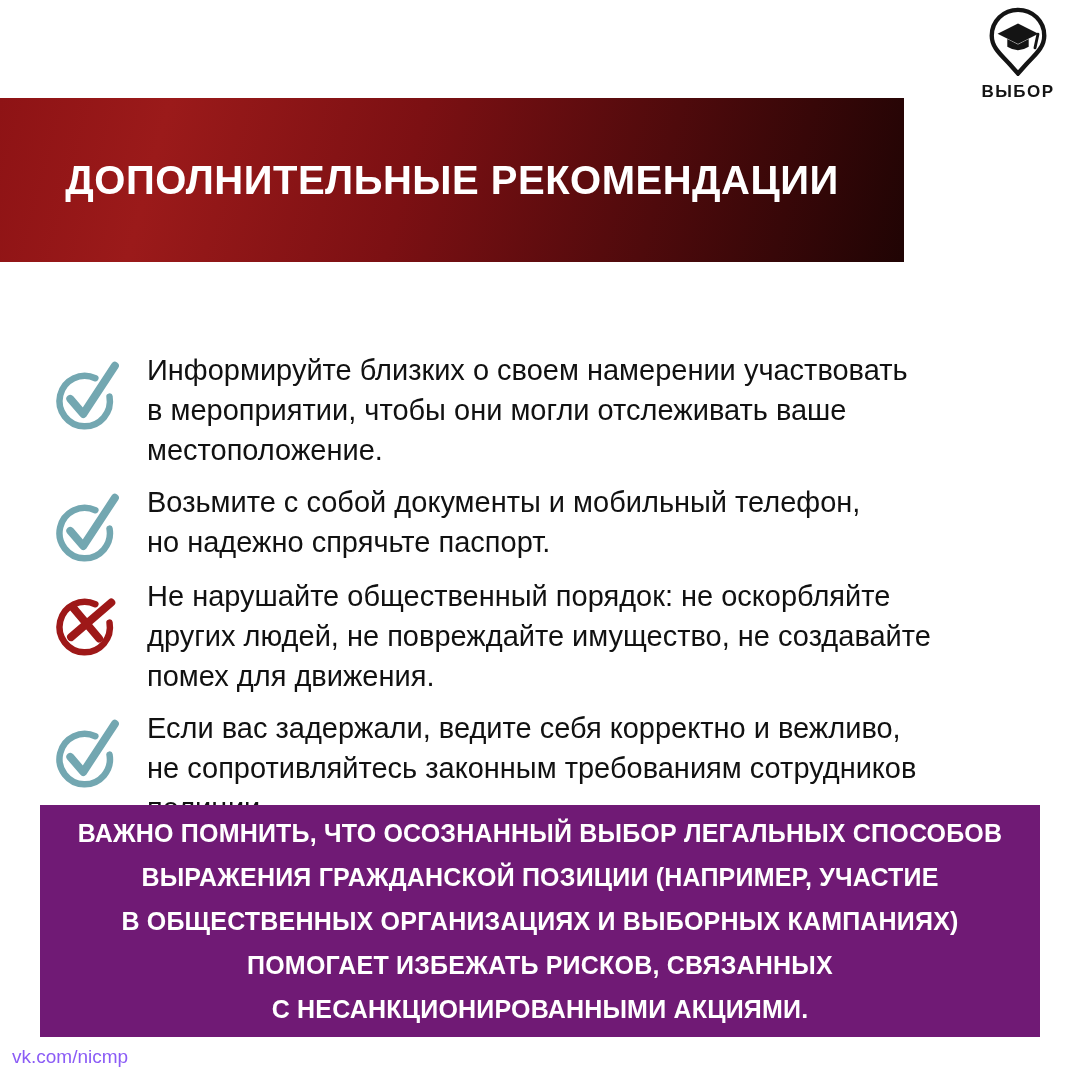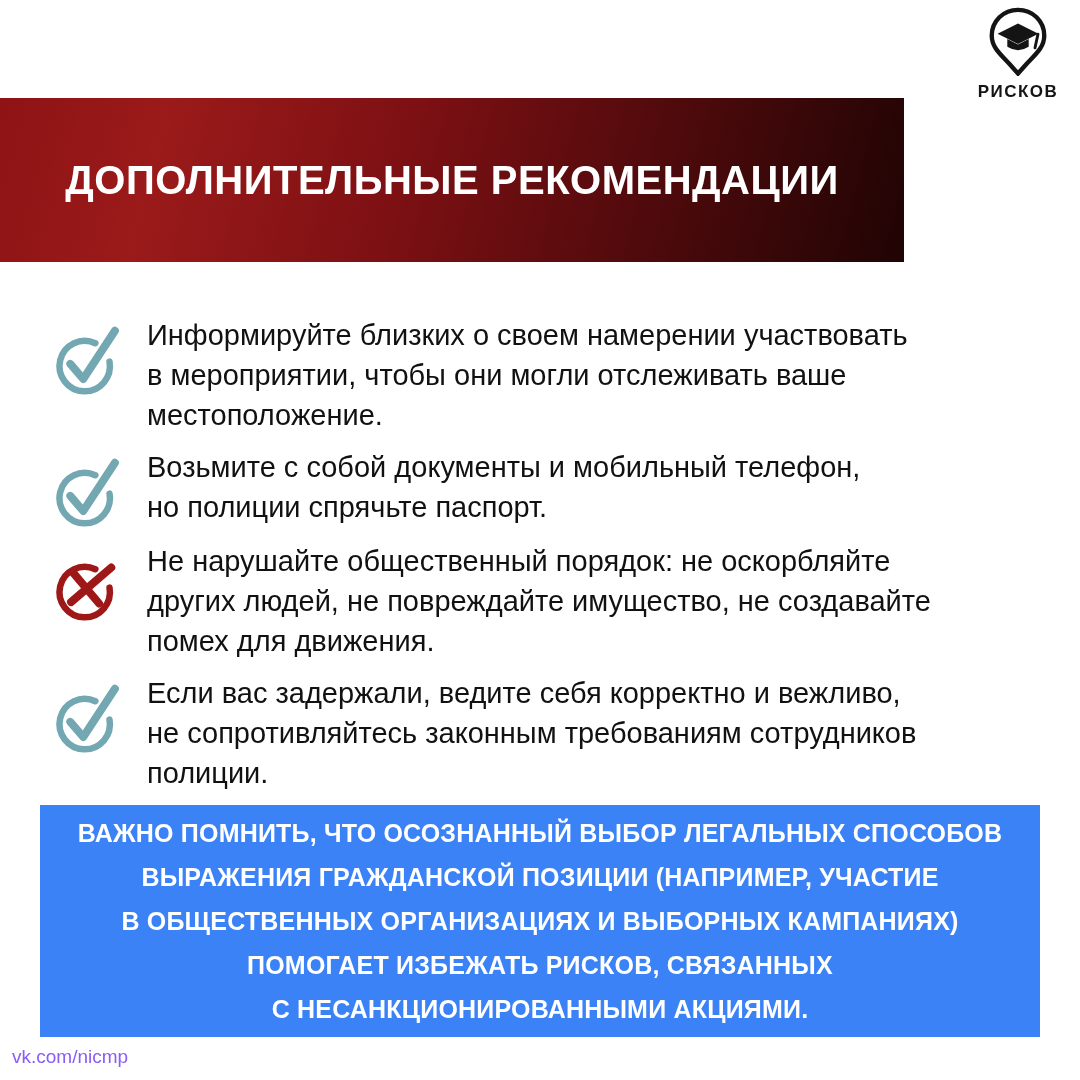--- a/index.html
+++ b/index.html
@@ -36,40 +36,40 @@
     display: flex; align-items: center; justify-content: center;
   }
   .header-title {
     color: #ffffff; font-size: 40px; font-weight: 700;
     letter-spacing: 0.5px; text-align: center;
   }
 
   
   .rec-list {
     position: absolute; top: 262px; left: 0;
-    width: 1080px; padding: 53px 20px 0 53px;
+    width: 1080px; padding: 88px 20px 0 53px;
   }
   .rec-item {
     display: flex; align-items: flex-start;
     margin-bottom: 12px;
   }
   .rec-icon {
     flex: 0 0 72px; width: 72px; height: 72px;
     margin-top: 10px; margin-right: 22px;
   }
   .rec-text {
     font-size: 29px; line-height: 40px; color: #111111;
     white-space: pre-line;
   }
 
   
   .notice-box {
     position: absolute; top: 805px; left: 40px;
     width: 1000px; height: 232px;
-    background: #3b82f6;
+    background: #701a75;
     display: flex; align-items: center; justify-content: center;
   }
   .notice-text {
     color: #ffffff; font-size: 25px; font-weight: 700;
     line-height: 44px; text-align: center; white-space: pre-line;
     letter-spacing: 0.2px;
   }
 
   
   .footer-link {
@@ -83,21 +83,21 @@
 <div class="top-strip">
   <div class="logo">
     <span>
       <svg width="70" height="70" viewBox="0 0 72 72" fill="none" xmlns="http://www.w3.org/2000/svg">
         <path d="M36 4 C21 4 9 15.5 9 30.5 C9 43 19 50.5 27.5 60 L36 69.5 L44.5 60 C53 50.5 63 43 63 30.5 C63 15.5 51 4 36 4 Z" stroke="#141414" stroke-width="4.5" fill="none"></path>
         <polygon points="36,18 57,28.5 36,39 15,28.5" fill="#141414"></polygon>
         <path d="M25 34 L25 42 Q36 49 47 42 L47 34 L36 39.5 Z" fill="#141414"></path>
         <path d="M56.5 29 L53.5 43" stroke="#141414" stroke-width="3" stroke-linecap="round"></path>
       </svg>
     </span>
-    <span class="logo-org">РИСКОВ</span>
+    <span class="logo-org">ВЫБОР</span>
   </div>
 </div>
 
 <div class="header-band">
   <div class="header-title">ДОПОЛНИТЕЛЬНЫЕ РЕКОМЕНДАЦИИ</div>
 </div>
 
 <div class="rec-list">
 
   <div class="rec-item">
@@ -113,21 +113,21 @@
   </div>
 
   <div class="rec-item">
     <span class="rec-icon">
       <svg width="72" height="72" viewBox="0 0 100 100" fill="none" xmlns="http://www.w3.org/2000/svg">
         <path d="M78.5 50.9 A35 35 0 1 1 58.8 25.3" stroke="#73a7b1" stroke-width="9" stroke-linecap="round" fill="none"></path>
         <path d="M24 54 L42 75 L86 8" stroke="#73a7b1" stroke-width="11" stroke-linecap="round" stroke-linejoin="round" fill="none"></path>
       </svg>
     </span>
     <div class="rec-text">Возьмите с собой документы и мобильный телефон,
-но полиции спрячьте паспорт.</div>
+но надежно спрячьте паспорт.</div>
   </div>
 
   <div class="rec-item">
     <span class="rec-icon">
       <svg width="72" height="72" viewBox="0 0 100 100" fill="none" xmlns="http://www.w3.org/2000/svg">
         <path d="M78.5 50.9 A35 35 0 1 1 58.8 25.3" stroke="#9e1818" stroke-width="9" stroke-linecap="round" fill="none"></path>
         <path d="M25 71 L81 23" stroke="#9e1818" stroke-width="11" stroke-linecap="round" fill="none"></path>
         <path d="M27 29 L64 73" stroke="#9e1818" stroke-width="11" stroke-linecap="round" fill="none"></path>
       </svg>
     </span>

